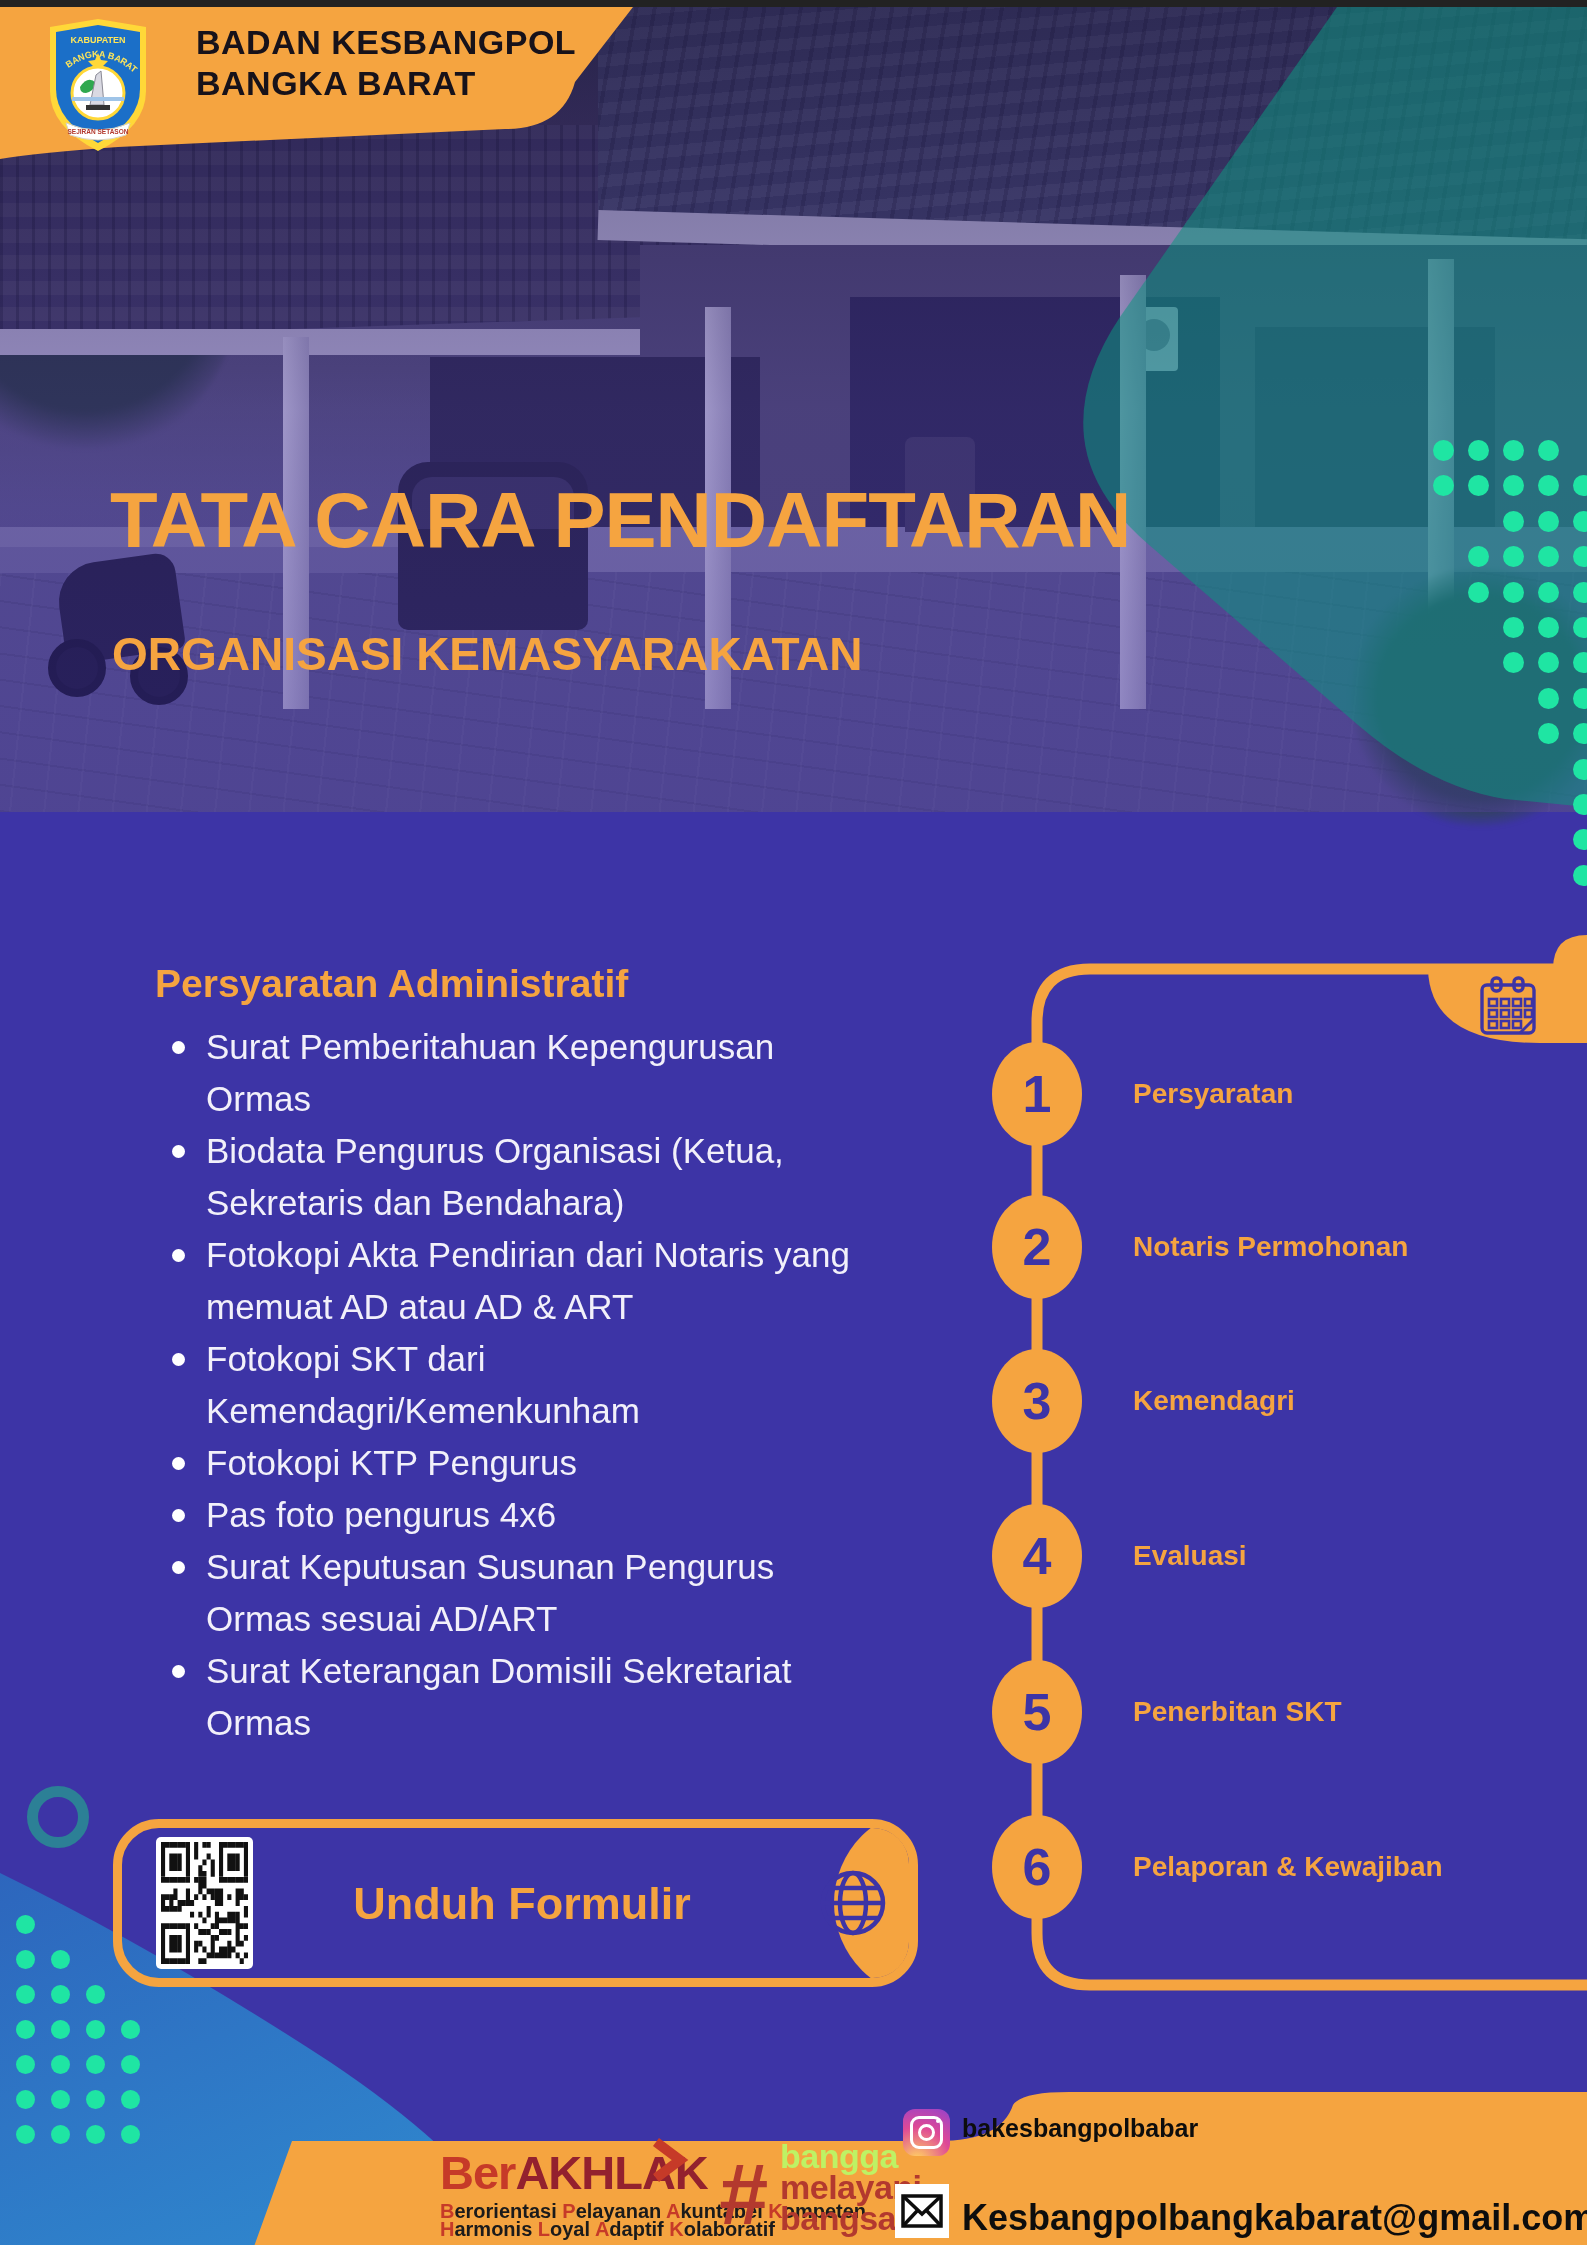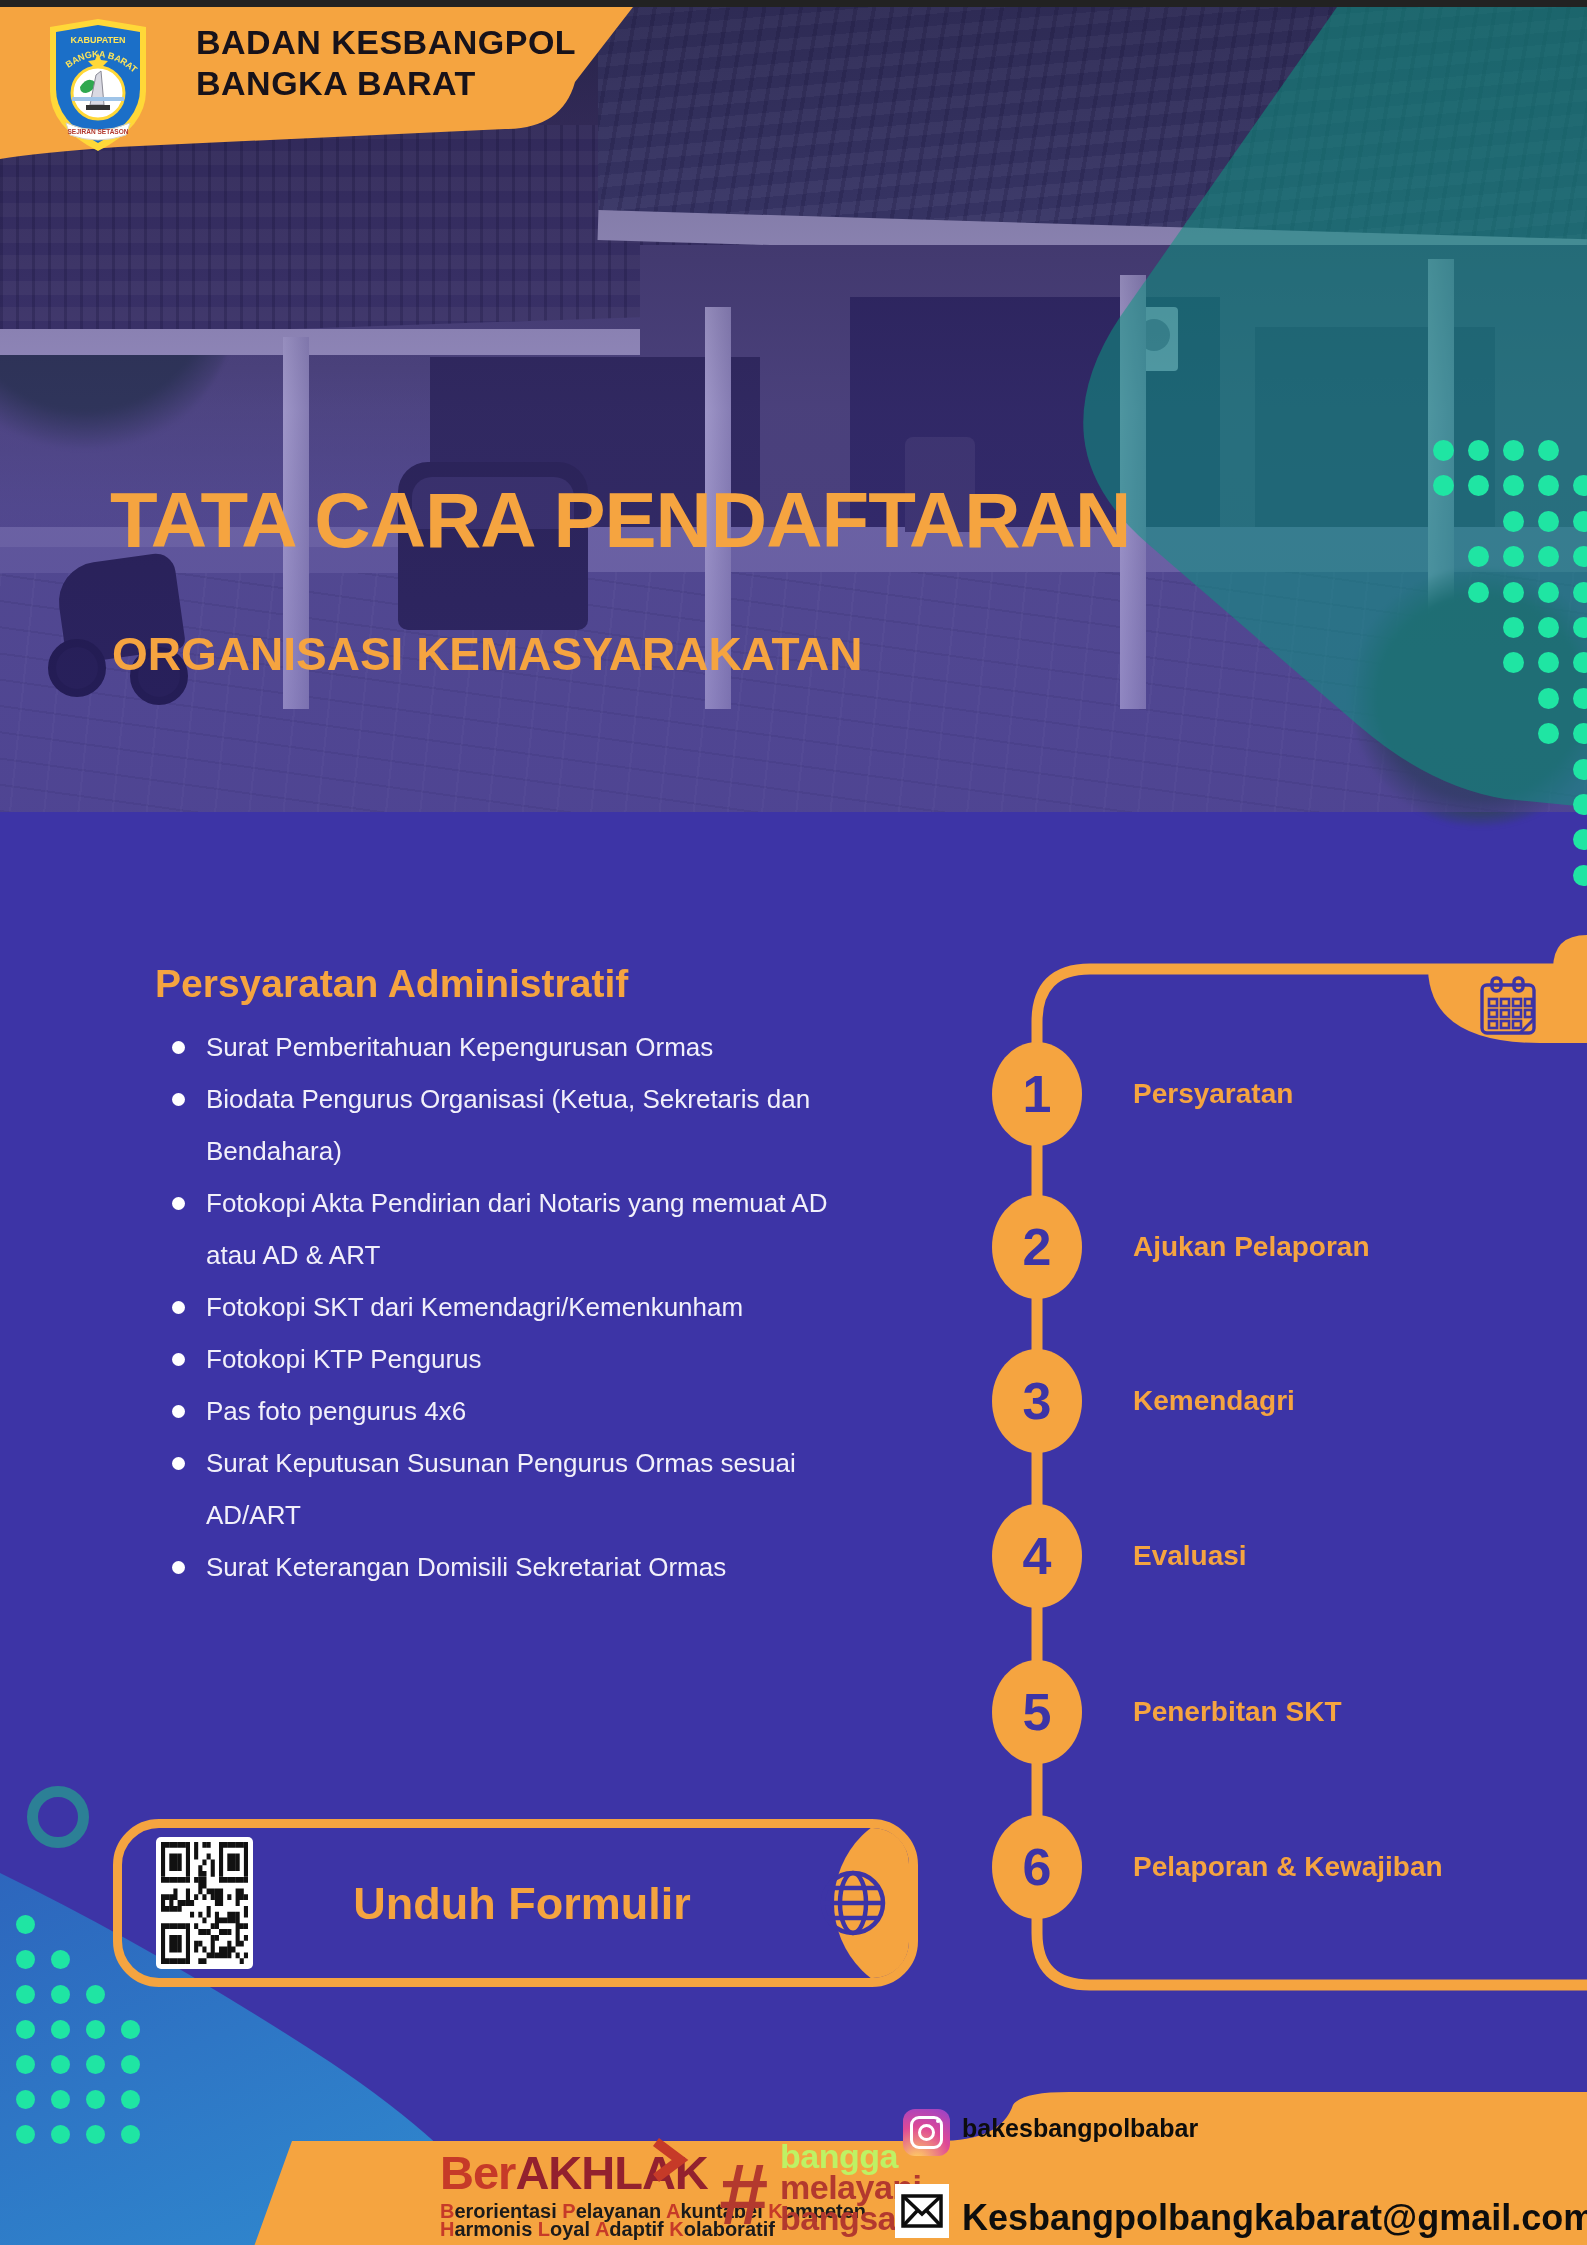--- a/index.html
+++ b/index.html
@@ -59,21 +59,21 @@
   
   #header-text{left:196px;top:15px;color:#17121A;font-weight:900;font-size:34px;line-height:41px;letter-spacing:.5px;}
 
   
   #title-main{left:110px;top:468px;font-size:78px;font-weight:900;color:#F5A440;letter-spacing:-1px;white-space:nowrap;}
   #title-sub{left:112px;top:620px;font-size:46px;font-weight:900;color:#F5A440;letter-spacing:0;white-space:nowrap;}
 
   
   #req-heading{left:155px;top:955px;font-size:39px;font-weight:900;color:#F5A440;}
   #req-list{left:158px;top:1014px;width:700px;margin:0;padding:0;list-style:none;
-    color:#F2F0FA;font-size:26px;line-height:52px;font-weight:400;}
+    color:#F2F0FA;font-size:35px;line-height:52px;font-weight:400;}
   #req-list li{position:relative;padding-left:48px;}
   #req-list li::before{content:"";position:absolute;left:14px;top:20px;width:13px;height:13px;border-radius:50%;background:#ffffff;}
 
   
   .step-circle{position:absolute;width:90px;height:104px;border-radius:50%;background:#F5A440;
     display:flex;align-items:center;justify-content:center;color:#3D34A6;font-size:52px;font-weight:900;}
   .step-label{position:absolute;left:1133px;width:350px;transform:translateY(-50%);
     color:#F5A440;font-size:28px;font-weight:900;line-height:50px;}
 
   
@@ -219,21 +219,21 @@
       <li>Fotokopi KTP Pengurus</li>
       <li>Pas foto pengurus 4x6</li>
       <li>Surat Keputusan Susunan Pengurus Ormas sesuai AD/ART</li>
       <li>Surat Keterangan Domisili Sekretariat Ormas</li>
     </ul>
 
   <div id="steps">
       <div class="step-circle" style="left: 992px; top: 1035px;">1</div>
       <div class="step-label" style="top: 1087px;">Persyaratan</div>
       <div class="step-circle" style="left: 992px; top: 1188px;">2</div>
-      <div class="step-label" style="top: 1240px;">Ajukan Pelaporan</div>
+      <div class="step-label" style="top: 1240px;">Notaris Permohonan</div>
       <div class="step-circle" style="left: 992px; top: 1342px;">3</div>
       <div class="step-label" style="top: 1394px;">Kemendagri</div>
       <div class="step-circle" style="left: 992px; top: 1497px;">4</div>
       <div class="step-label" style="top: 1549px;">Evaluasi</div>
       <div class="step-circle" style="left: 992px; top: 1653px;">5</div>
       <div class="step-label" style="top: 1705px;">Penerbitan SKT</div>
       <div class="step-circle" style="left: 992px; top: 1808px;">6</div>
       <div class="step-label" style="top: 1860px;">Pelaporan &amp; Kewajiban</div>
     </div>
 

